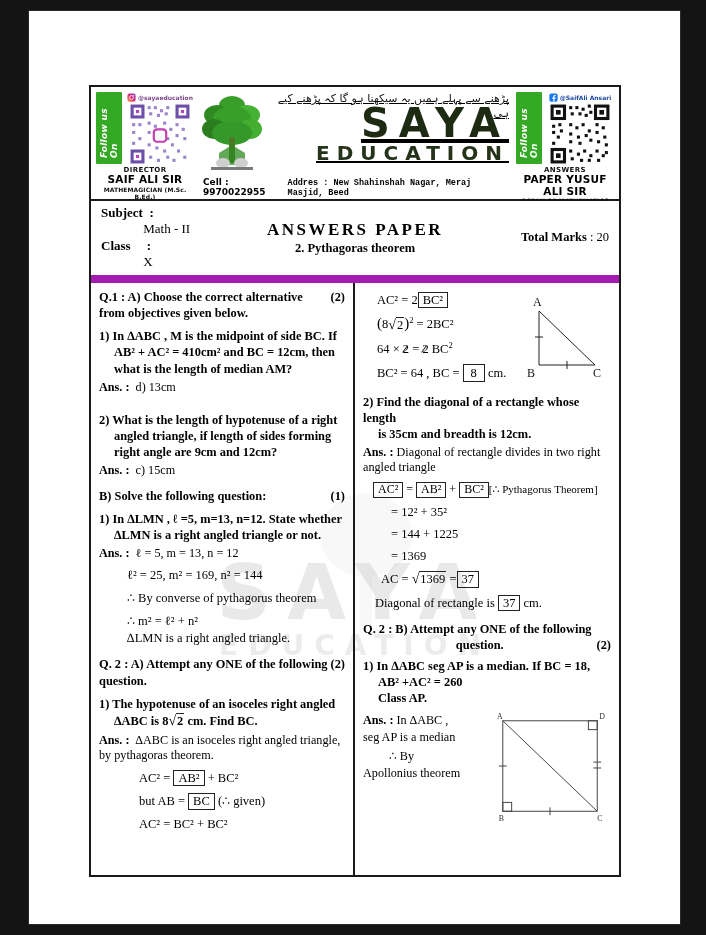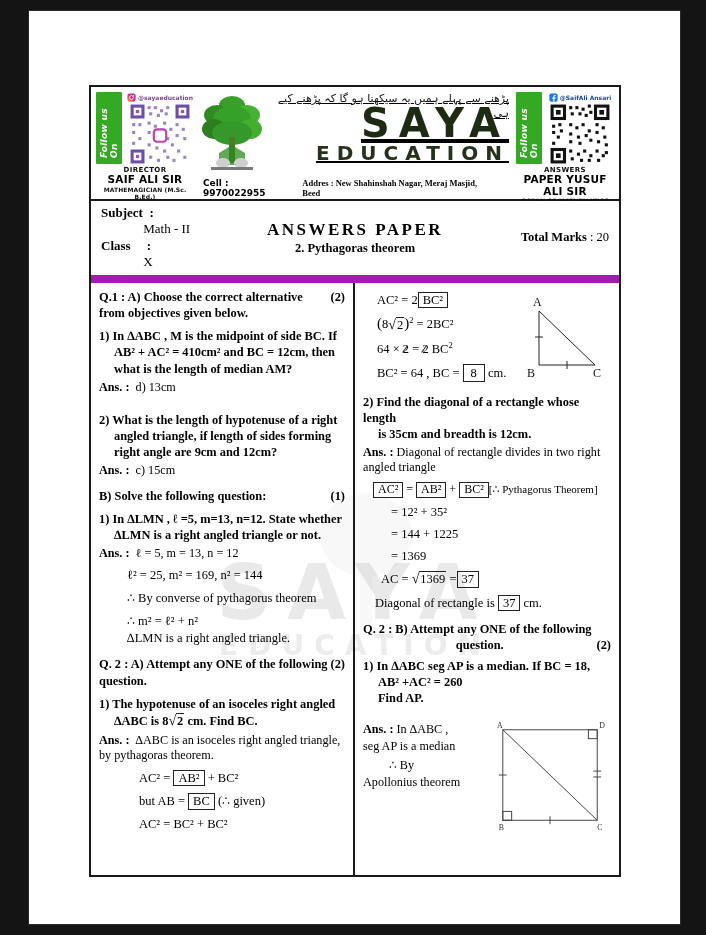--- a/index.html
+++ b/index.html
@@ -122,21 +122,21 @@
   }
   #contact-row {
     position: absolute; left: 0; right: 14px; bottom: 1px;
     display: flex; align-items: baseline; gap: 8px;
     padding-left: 4px;
   }
   #cell-txt {
     font-family: "DejaVu Sans", sans-serif; font-size: 9px; font-weight: 700; color: #000;
   }
   #addr-txt {
-    font-family: Liberation Serif, serif; font-size: 8.5px; font-weight: 700; color: #000;
+    font-family: Liberation Mono, monospace; font-size: 8.5px; font-weight: 700; color: #000;
   }
 
   
   #meta-bar {
     position: relative; z-index: 2;
     border-bottom: 8px solid #a21caf;
     padding: 4px 10px 5px 10px;
     display: grid; grid-template-columns: 1fr auto 1fr;
     align-items: center; background: #fff;
   }
@@ -569,23 +569,23 @@
         <div class="hdr">Q. 2 : B) Attempt any ONE of the following</div>
         <div class="hdr" style="text-align:center;">
           <span class="marks">(2)</span>
           <span>question.</span>
         </div>
 
         <div class="spacer-sm"></div>
 
         <div class="hdr">1) In  ∆ABC  seg AP is a median. If BC = 18,</div>
         <div class="hdr indent">AB² +AC² =  260</div>
-        <div class="hdr indent">Find AP.</div>
-
-        <div style="display:flex; align-items:flex-start; margin-top:12px;">
+        <div class="hdr indent">Class AP.</div>
+
+        <div style="display:flex; align-items:flex-start; margin-top:3px;">
           <div style="flex:0 0 128px;">
             <div class="ans">
               <span class="lbl">Ans. :</span>
               <span>In  ∆ABC ,</span>
             </div>
             <div class="ans" style="margin-top:2px">seg AP is a median</div>
             <div class="ans" style="margin-top:4px; padding-left:26px;">∴  By</div>
             <div class="ans" style="margin-top:2px">Apollonius theorem</div>
           </div>
           <svg width="122" height="118" viewBox="0 0 122 118" style="margin-top:-2px;">

